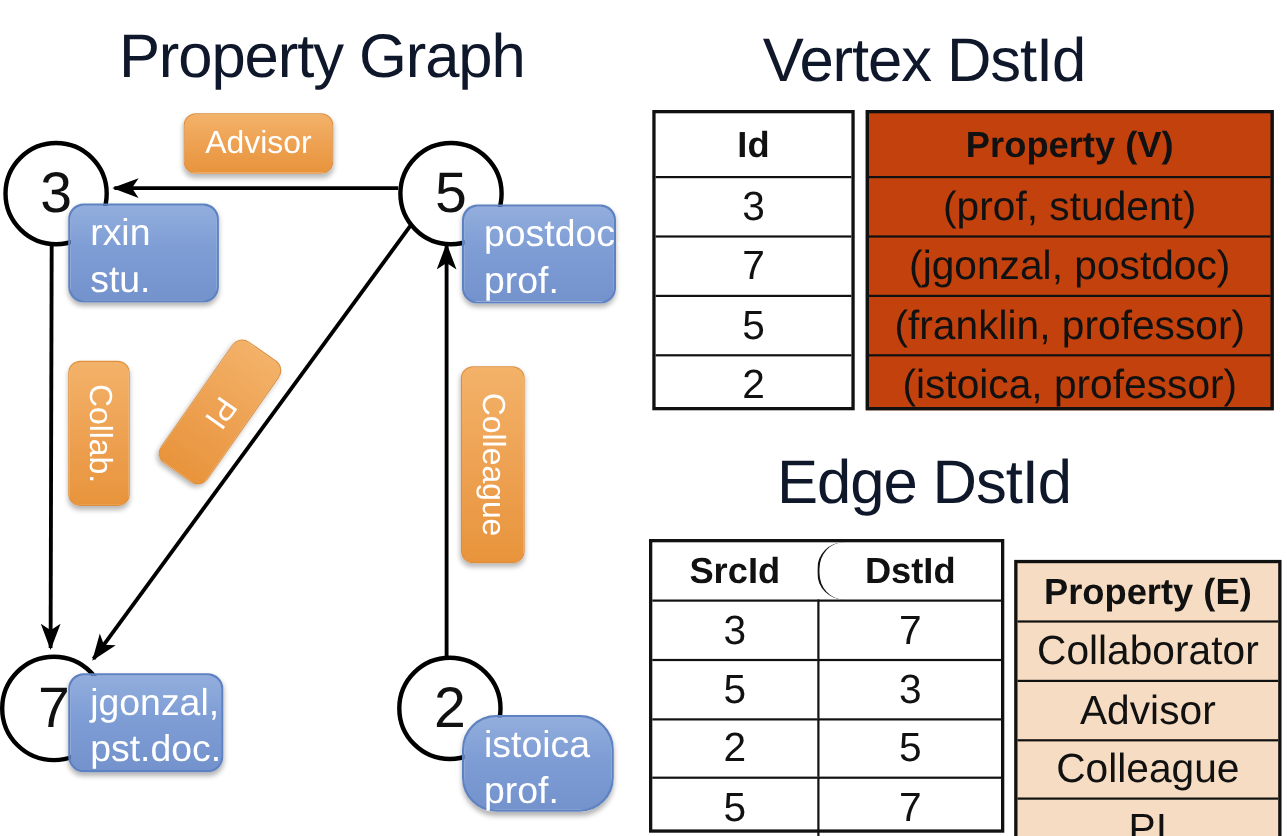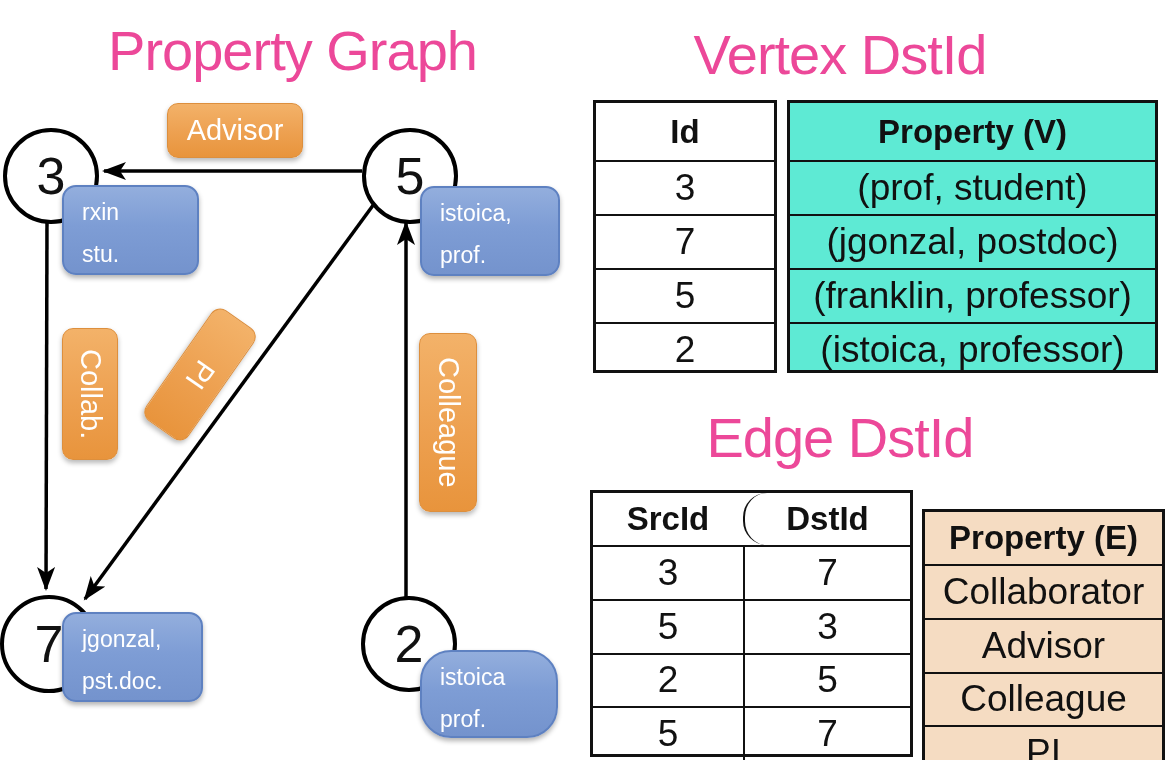--- a/index.html
+++ b/index.html
@@ -1,42 +1,42 @@
 <!DOCTYPE html>
 <html><head>
 <meta charset="utf-8">
 <style>
   html,body{margin:0;padding:0;background:#ffffff;}
   body{font-family:"Liberation Sans", sans-serif; color:#111;}
   #stage{position:relative;width:1170px;height:760px;background:#fff;overflow:hidden;}
 
-  .title{position:absolute;text-align:center;font-size:56px;letter-spacing:-1px;color:#ec4899;white-space:nowrap;}
+  .title{position:absolute;text-align:center;font-size:56px;letter-spacing:-1px;color:#0f172a;white-space:nowrap;}
 
   
   #graph-svg{position:absolute;left:0;top:0;width:585px;height:760px;}
   .node{position:absolute;background:#fff;border:4px solid #000;border-radius:50%;
         display:flex;align-items:center;justify-content:center;font-size:52px;color:#111;}
   .vbox{position:absolute;border-radius:14px;color:#fff;
         background:linear-gradient(180deg,#93aedd 0%,#7e9dd5 45%,#7493cd 100%);
         border:2px solid #5e81c1; box-shadow:0 3px 5px rgba(0,0,0,.3);
-        font-size:23px;line-height:42px;padding:4px 0 0 18px;box-sizing:border-box;}
+        font-size:34px;line-height:42px;padding:4px 0 0 18px;box-sizing:border-box;}
   .ebox{position:absolute;border-radius:11px;color:#fff;
         background:linear-gradient(180deg,#f3b269 0%,#eda050 55%,#e8943c 100%);
         border:1px solid #dd8f3d; box-shadow:0 3px 5px rgba(0,0,0,.28);
         display:flex;align-items:center;justify-content:center;font-size:29px;box-sizing:border-box;}
   .ebox.vert{writing-mode:vertical-rl;}
 
   
   .grid{position:absolute;display:grid;border:3px solid #111;box-sizing:border-box;}
   .cell{display:flex;align-items:center;justify-content:center;border-top:2.5px solid #111;
         font-size:37px;box-sizing:border-box;white-space:nowrap;}
   .cell.first{border-top:none;}
   .cell.head{font-weight:bold;font-size:33px;border-radius:24px;}
   .cell.divleft{border-left:2.5px solid #111;}
-  .bluefill{background:#5eead4;}
+  .bluefill{background:#c2410c;}
   .tanfill{background:#f5dcc2;}
 </style>
 </head>
 <body>
 
 <div id="stage">
 
   <div class="title" style="left:0;top:18px;width:585px;">Property Graph</div>
 
   <svg id="graph-svg" viewBox="0 0 585 760">
@@ -62,21 +62,21 @@
   </div>
   <div class="node" style="left:361px;top:596px;width:88px;height:88px;">
     <span>2</span>
   </div>
 
   <div class="vbox" style="left:62px;top:185px;width:137px;height:90px;">
     <div>rxin</div>
     <div>stu.</div>
   </div>
   <div class="vbox" style="left:420px;top:186px;width:140px;height:90px;">
-    <div>istoica,</div>
+    <div>postdoc,</div>
     <div>prof.</div>
   </div>
   <div class="vbox" style="left:62px;top:612px;width:141px;height:90px;">
     <div>jgonzal,</div>
     <div>pst.doc.</div>
   </div>
   <div class="vbox" style="left:420px;top:650px;width:138px;height:88px;border-radius:31px;">
     <div>istoica</div>
     <div>prof.</div>
   </div>

